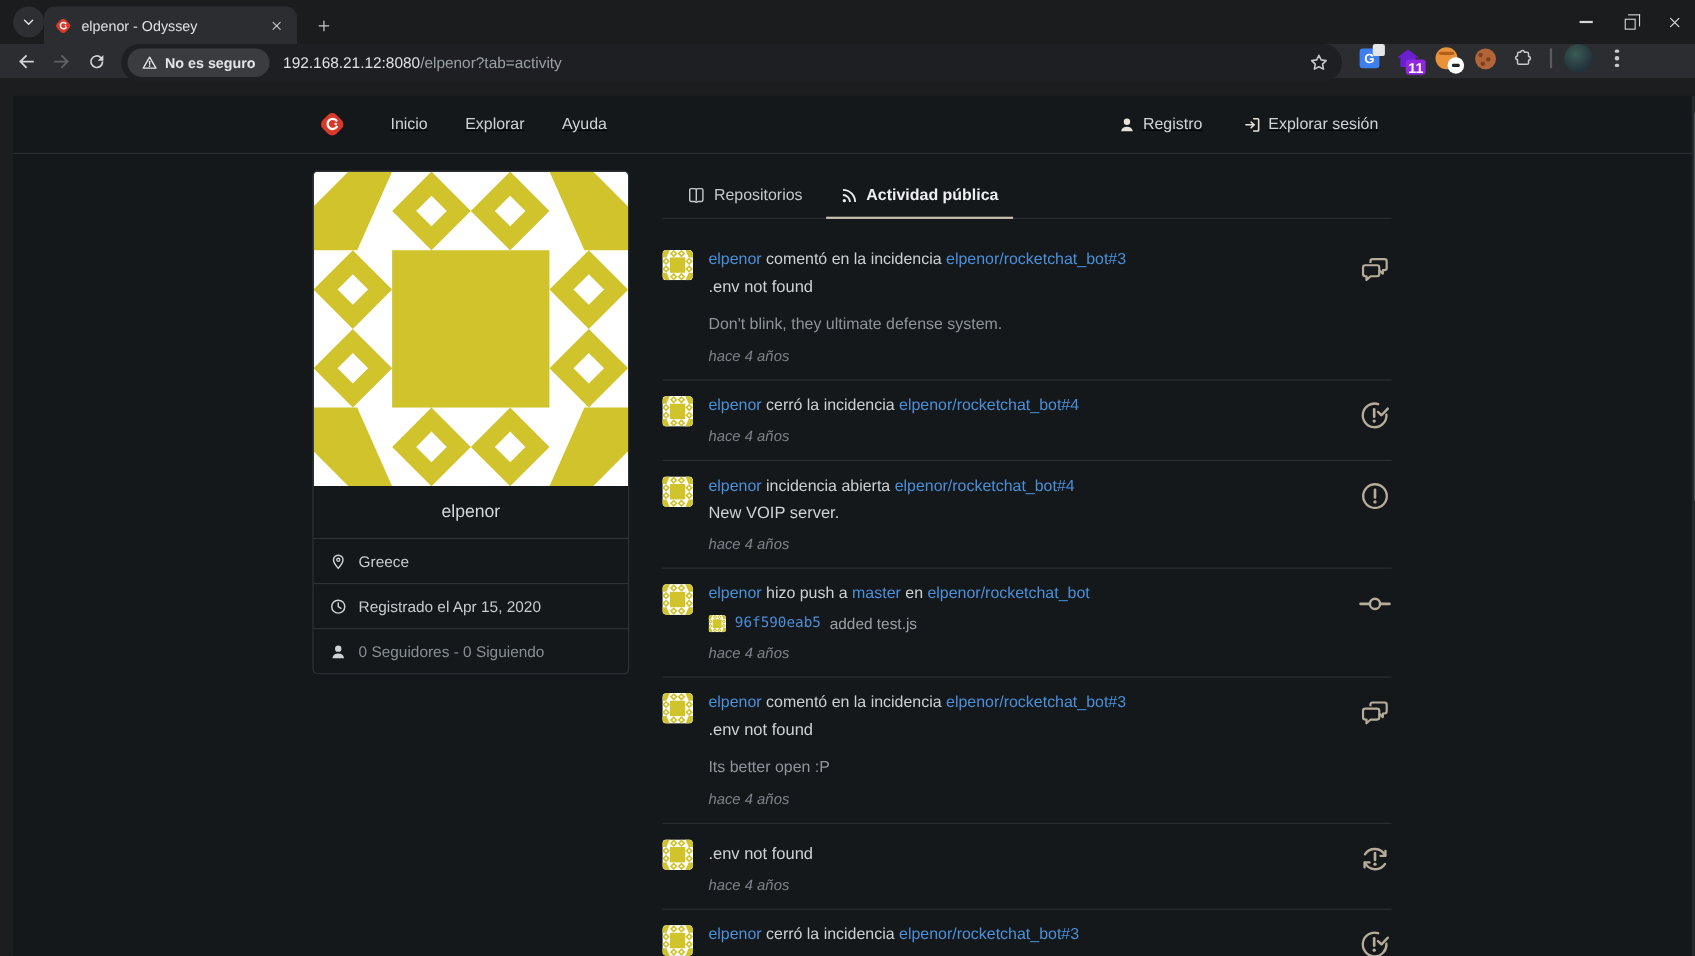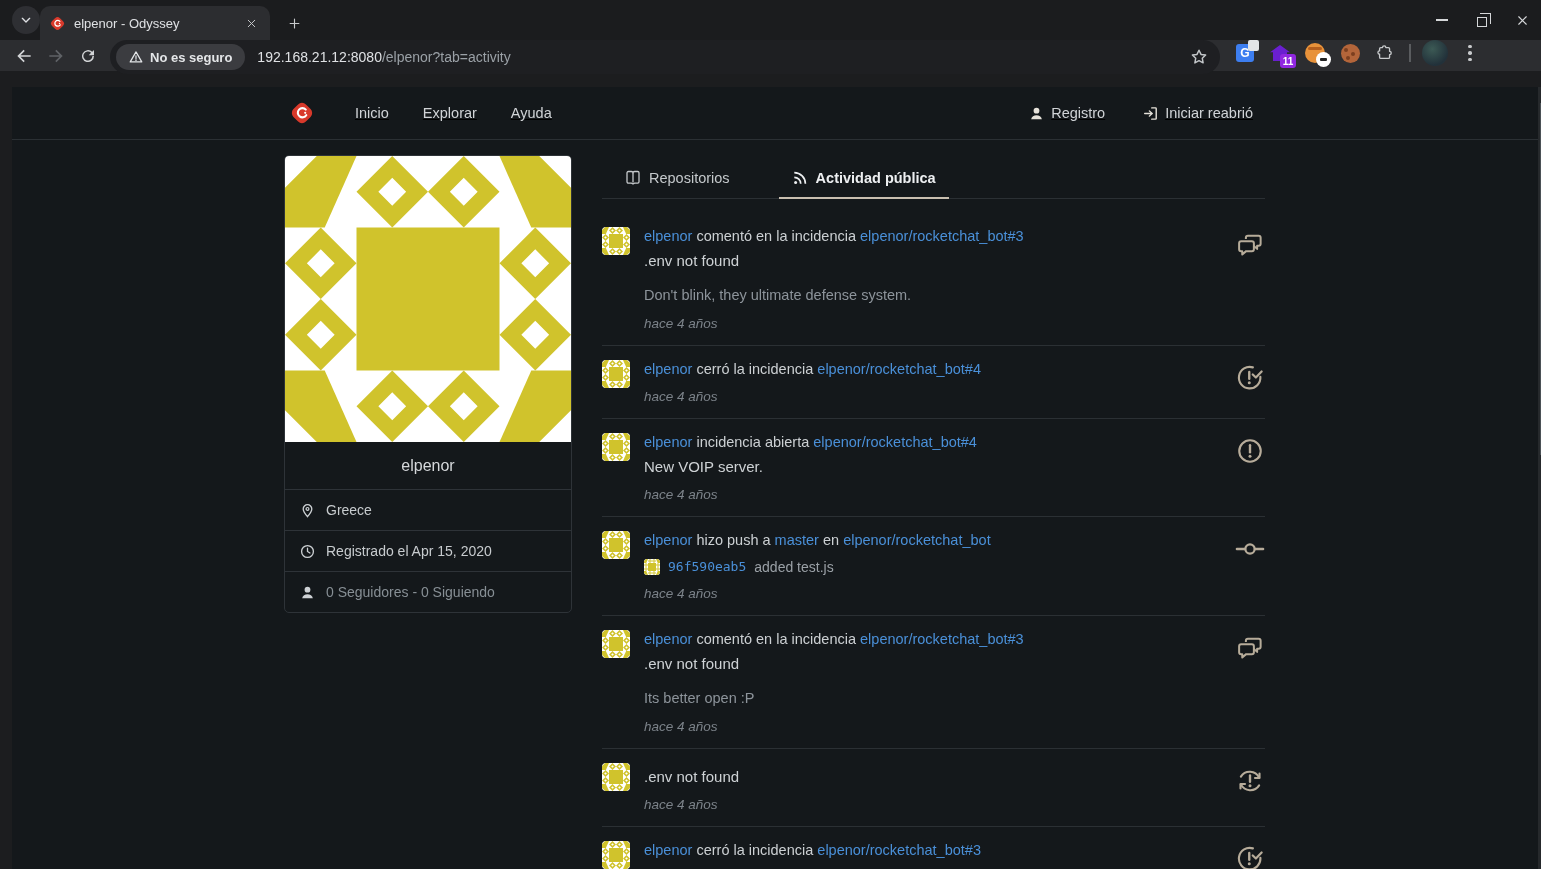--- a/index.html
+++ b/index.html
@@ -33,21 +33,21 @@
   .url-host { color:#dfe1e4; }
   .url-path { color:#9aa0a6; }
   .star { position:absolute; right:10px; top:6px; width:22px; height:22px; color:#c3c6c9; }
   .extrow { display:flex; align-items:center; gap:9px; margin-left:12px; }
   .extbtn { width:26px; height:26px; display:flex; align-items:center; justify-content:center; position:relative; }
   .ext-translate { width:18px; height:18px; background:#3d7ef0; border-radius:3px; color:#fff; font-size:12px; font-weight:700;
                    display:flex; align-items:center; justify-content:center; position:relative; }
   .ext-translate:after { content:""; position:absolute; right:-5px; top:-4px; width:11px; height:11px; background:#e3e5e7; border-radius:2px; }
   .ext-purple { width:20px; height:16px; background:#6a1fd0; clip-path:polygon(50% 0,100% 45%,85% 45%,85% 100%,15% 100%,15% 45%,0 45%); }
   .ext-badge { position:absolute; right:-3px; bottom:-2px; min-width:16px; height:14px; background:#9027e0; color:#fff;
-               font-size:10px; font-weight:700; border-radius:3px; display:flex; align-items:center; justify-content:center; padding:0 2px; }
+               font-size:13px; font-weight:700; border-radius:3px; display:flex; align-items:center; justify-content:center; padding:0 2px; }
   .ext-orange { width:20px; height:20px; border-radius:50%; background:#e8923a; position:relative; }
   .ext-orange:before { content:""; position:absolute; left:3px; top:4px; right:3px; height:3px; background:#b55f1d; border-radius:2px; }
   .ext-orange .minus { position:absolute; right:-6px; bottom:-4px; width:15px; height:15px; border-radius:50%; background:#fff;
                        display:flex; align-items:center; justify-content:center; }
   .ext-orange .minus i { display:block; width:7px; height:2.4px; background:#222; border-radius:1px; }
   .ext-cookie { width:19px; height:19px; border-radius:50%; background:#b3653a; position:relative; }
   .ext-cookie b { position:absolute; width:4px; height:4px; border-radius:50%; background:#7c3f1f; }
   .ext-cookie b:nth-child(1){left:3px;top:4px;} .ext-cookie b:nth-child(2){left:10px;top:8px;} .ext-cookie b:nth-child(3){left:5px;top:12px;}
   .vsep { width:2px; height:18px; background:#5a5c5f; margin:0 2px; }
   .profcircle { width:26px; height:26px; border-radius:50%; background:radial-gradient(circle at 40% 35%, #3c5a55, #22313a 70%); }
@@ -71,21 +71,21 @@
   .card { position:absolute; left:272px; top:68px; width:288px; border:1px solid #2e3338; border-radius:5px; background:#14181b; }
   .card .bigavatar { width:286px; height:286px; border-radius:4px 4px 0 0; overflow:hidden; display:block; }
   .card .uname { height:47px; line-height:47px; text-align:center; color:#d5d8db; font-size:16px; }
   .card .row { border-top:1px solid #2e3338; height:41px; display:flex; align-items:center; gap:11px; padding:16px 15px;
                color:#c7cbce; font-size:14px; }
   .card .row svg { color:#ced2d5; flex:none; }
   .card .row.dim { color:#878f95; }
 
   
   .main { position:absolute; left:590px; top:71px; width:663px; }
-  .tabsrow { display:flex; align-items:stretch; border-bottom:1px solid #2b3034; height:41px; padding-left:10px;gap:28px; }
+  .tabsrow { display:flex; align-items:stretch; border-bottom:1px solid #2b3034; height:41px; padding-left:10px; }
   .ptab { display:flex; align-items:center; gap:8px; padding:0 13px; font-size:14.5px; color:#c5c9cc; position:relative; }
   .ptab.active { color:#edeff1; font-weight:700; margin-left:8px; }
   .ptab.active:after { content:""; position:absolute; left:0; right:0; bottom:-1px; height:2px; background:#c9bfb0; }
   .ptab svg { color:currentColor; }
 
   .act-list { margin-top:14px; }
   .act-item { position:relative; padding:13px 44px 13px 42px; border-bottom:1px solid #2b3034; }
   .act-item:last-child { border-bottom:none; }
   .act-avatar { position:absolute; left:0; top:14px; width:28px; height:28px; border-radius:4px; overflow:hidden; }
   .act-head { font-size:14.5px; color:#ccd0d3; line-height:20px; }
@@ -350,21 +350,21 @@
       <a class="right-link">
         <svg width="15" height="15">
             <use href="#ic-person"></use>
           </svg>
         <span>Registro</span>
       </a>
       <a class="right-link">
         <svg width="15" height="15">
             <use href="#ic-signin"></use>
           </svg>
-        <span>Iniciar reabrió</span>
+        <span>Explorar sesión</span>
       </a>
     </div>
 
     <div class="card">
       <span class="bigavatar">
         <svg width="286" height="286" viewBox="0 0 288 288">
             <use href="#identicon"></use>
           </svg>
       </span>
       <div class="uname">elpenor</div>

